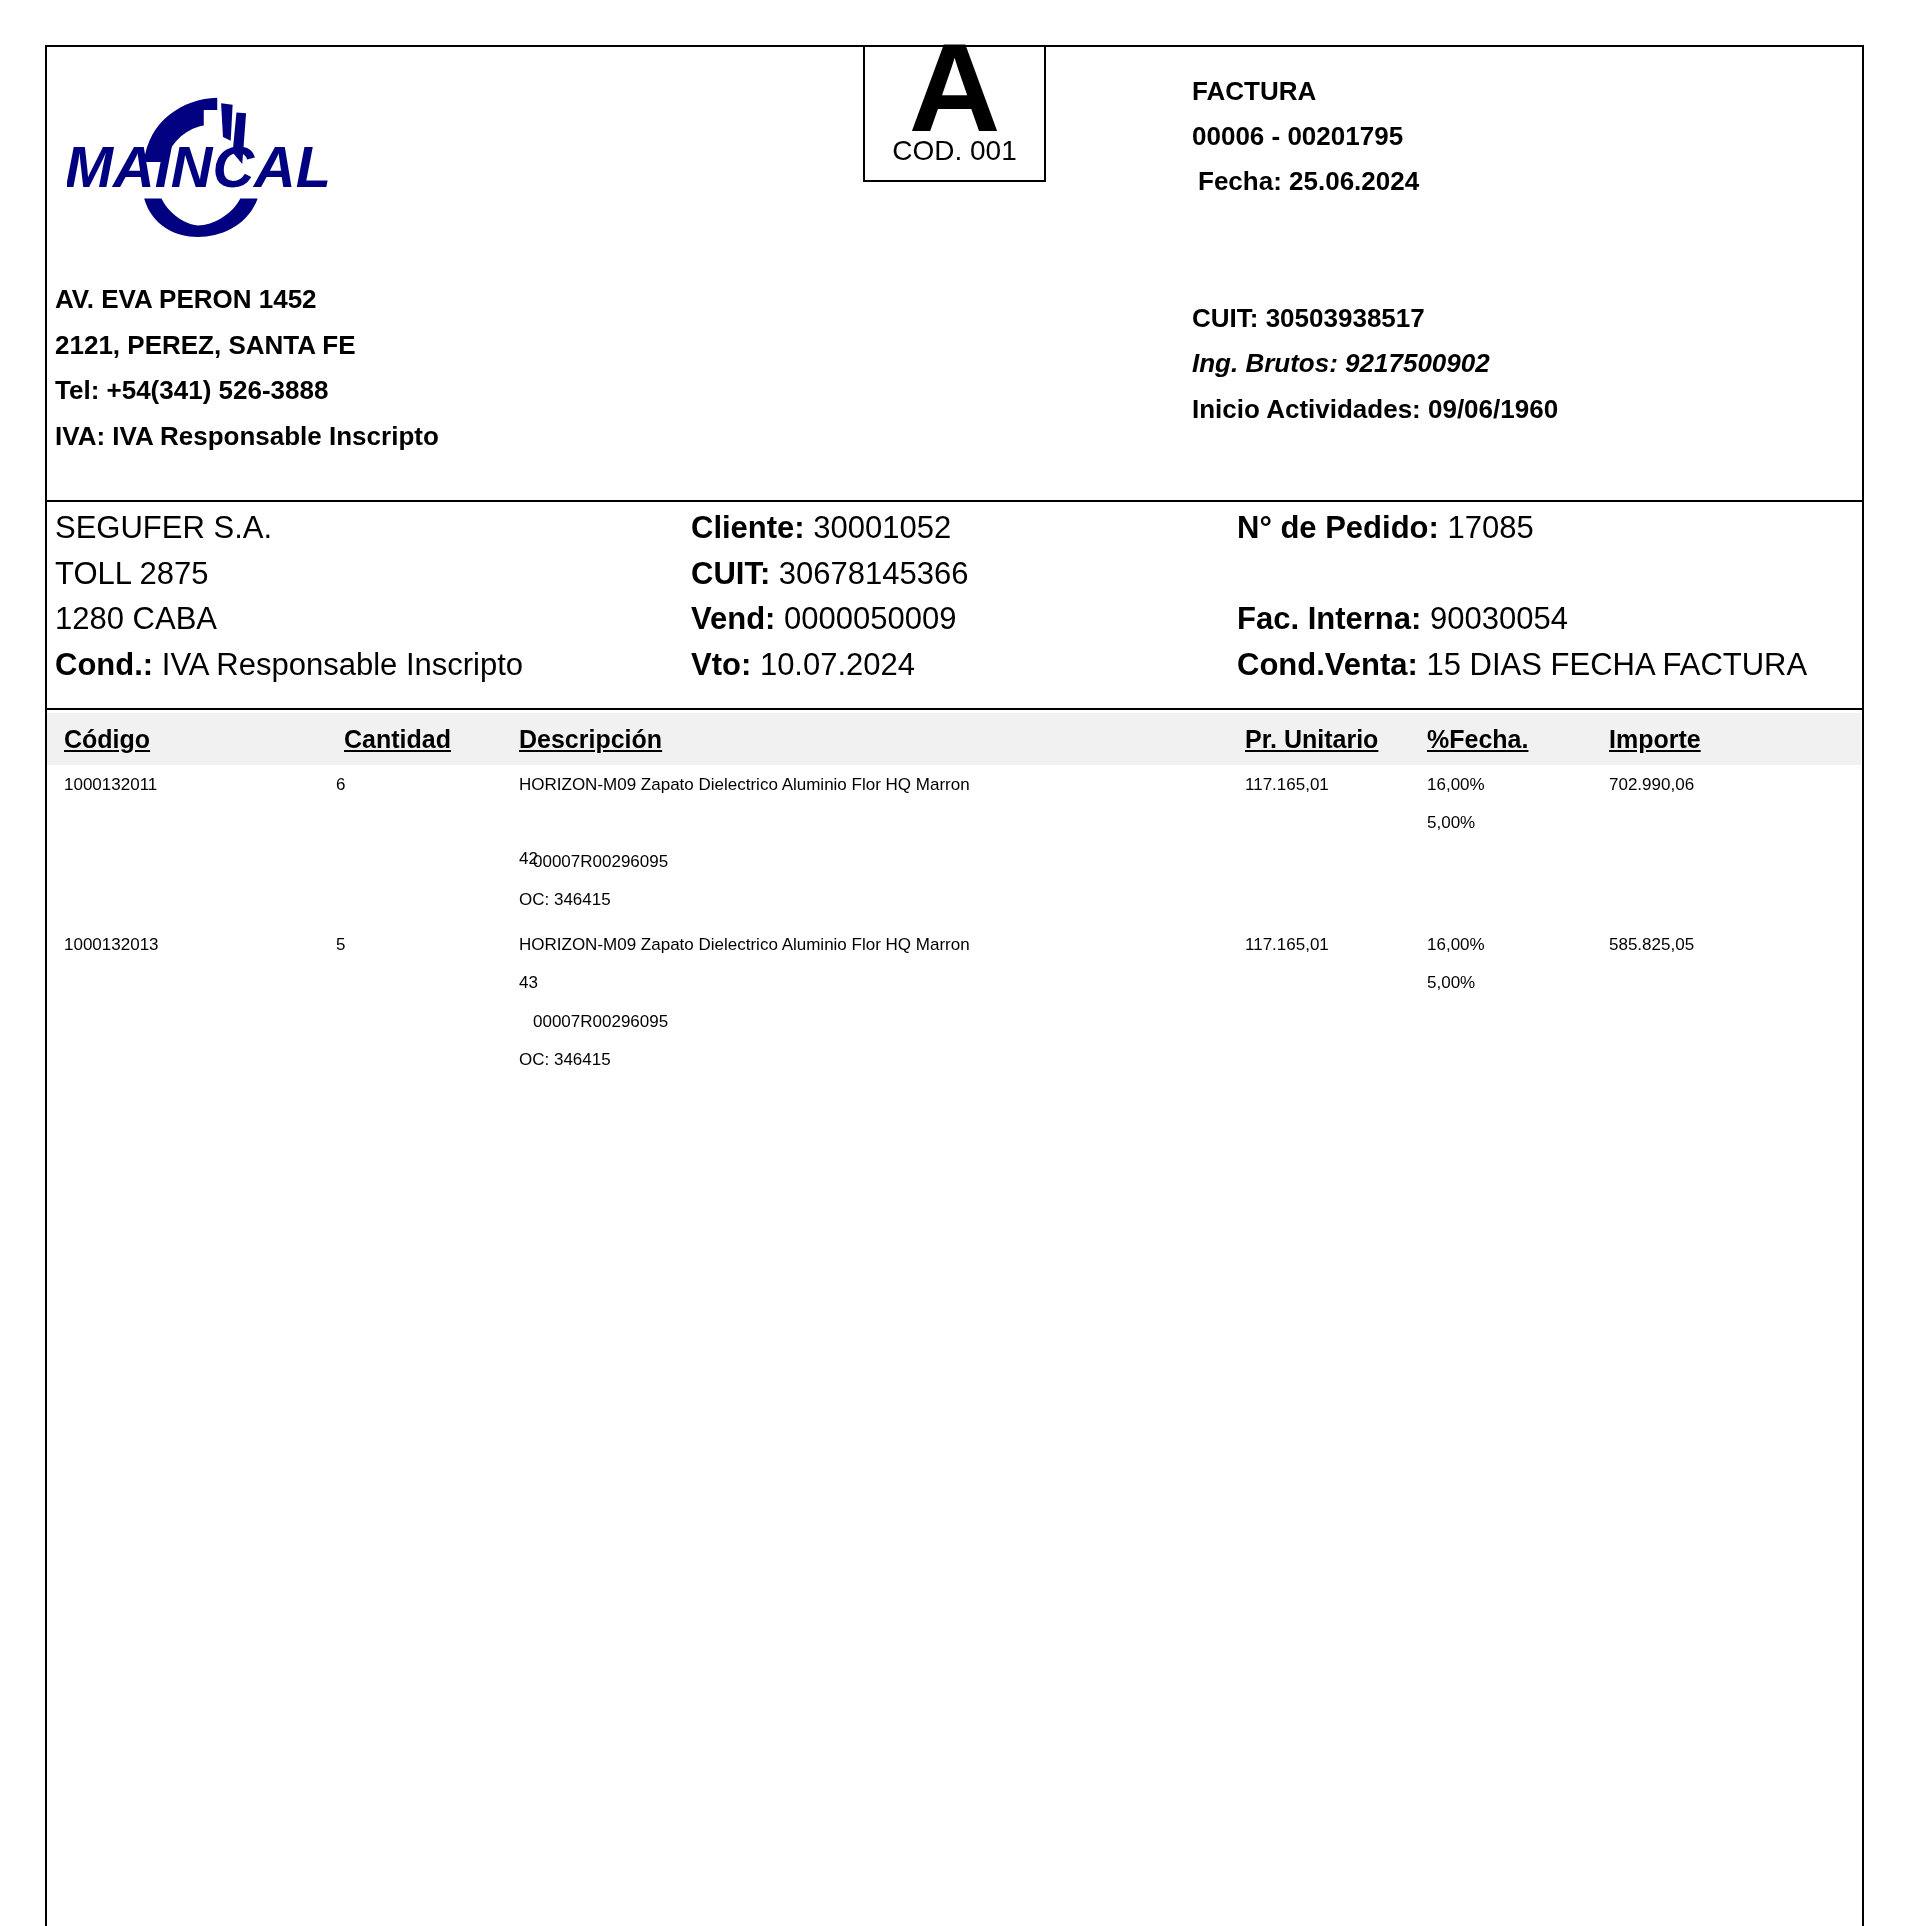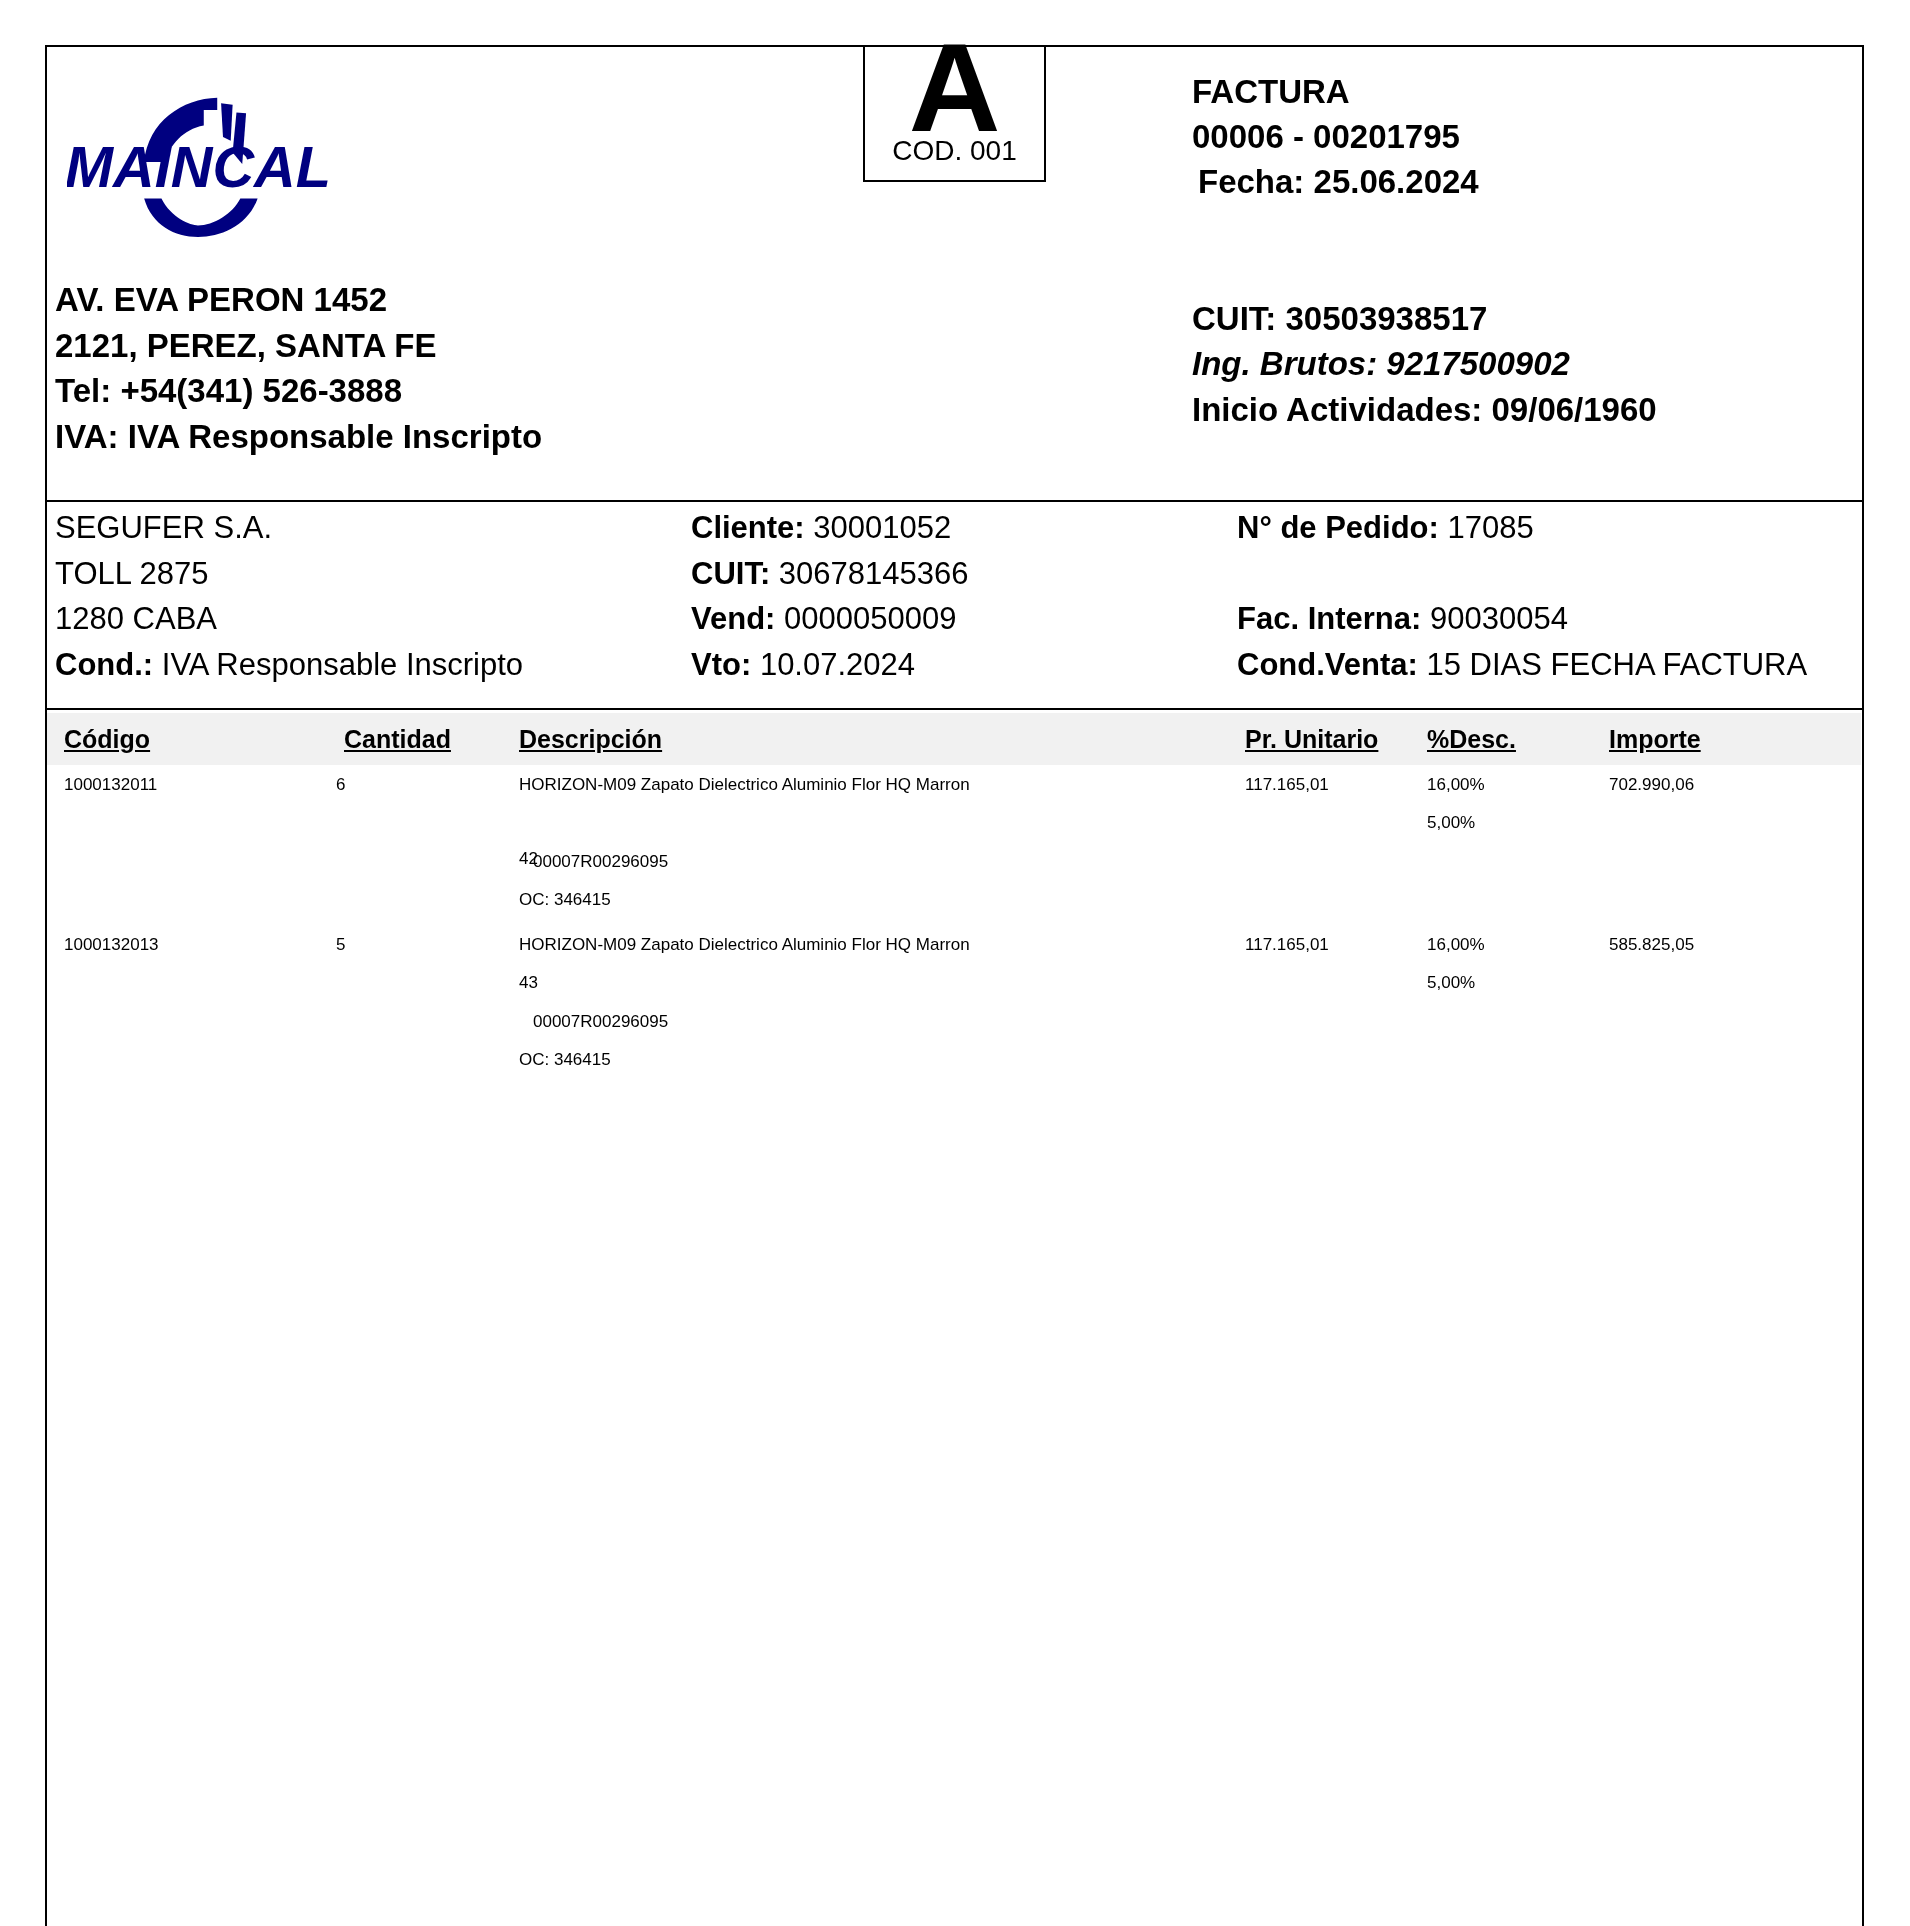--- a/index.html
+++ b/index.html
@@ -1,21 +1,21 @@
 <!DOCTYPE html>
 <html style="font-size:6.2px"><head>
 <meta charset="utf-8">
 <style>
   html, body { margin:0; padding:0; background:#ffffff; }
   body { width:1910px; height:2703px; position:relative; font-family:"Liberation Sans", sans-serif; color:#000; overflow:hidden; }
   .abs { position:absolute; }
   .page { position:absolute; left:45px; top:45px; width:1819px; height:2593px; border:2.3px solid #000; box-sizing:border-box; }
   .hline { position:absolute; left:45px; width:1819px; height:2.3px; background:#000; }
   .b { font-weight:bold; }
-  .t-big { font-size:33px; line-height:45px; }
+  .t-big { font-size:26px; line-height:45px; }
   .t-mid { font-size:31px; line-height:45px; }
 
   
   .letterbox { position:absolute; left:863px; top:45px; width:183px; height:137px; border:2.3px solid #000; border-top:none; box-sizing:border-box; text-align:center; }
   .letterbox .letter { font-size:127px; font-weight:bold; line-height:100px; margin-top:-7.7px; display:block; }
   .letterbox .cod { font-size:28px; line-height:27px; display:block; margin-top:0px; }
 
   
   .logo { position:absolute; left:67px; top:87px; width:262px; height:150px; }
 
@@ -93,21 +93,21 @@
   <span>15 DIAS FECHA FACTURA</span>
 </div>
 
 <div class="hline" style="top:708px; height:1.9px;"></div>
 
 <div class="thead"></div>
 <div class="th" style="left:64px;">Código</div>
 <div class="th" style="left:336px;margin-left:8px;">Cantidad</div>
 <div class="th" style="left:519px;">Descripción</div>
 <div class="th" style="left:1245px;">Pr. Unitario</div>
-<div class="th" style="left:1427px;">%Desc.</div>
+<div class="th" style="left:1427px;">%Fecha.</div>
 <div class="th" style="left:1609px;">Importe</div>
 
 <div>
   <div class="td" style="left:64px; top:765px;">1000132011</div>
   <div class="td" style="left:336px; top:765px;">6</div>
   <div class="td" style="left:519px; top:765px;">HORIZON-M09 Zapato Dielectrico Aluminio Flor HQ Marron</div>
   <div class="td" style="left:519px; top:803px;margin-top:36px;">42</div>
   <div class="td" style="left:533px; top:842px;">00007R00296095</div>
   <div class="td" style="left:519px; top:880px;">OC: 346415</div>
   <div class="td" style="left:1245px; top:765px;">117.165,01</div>

